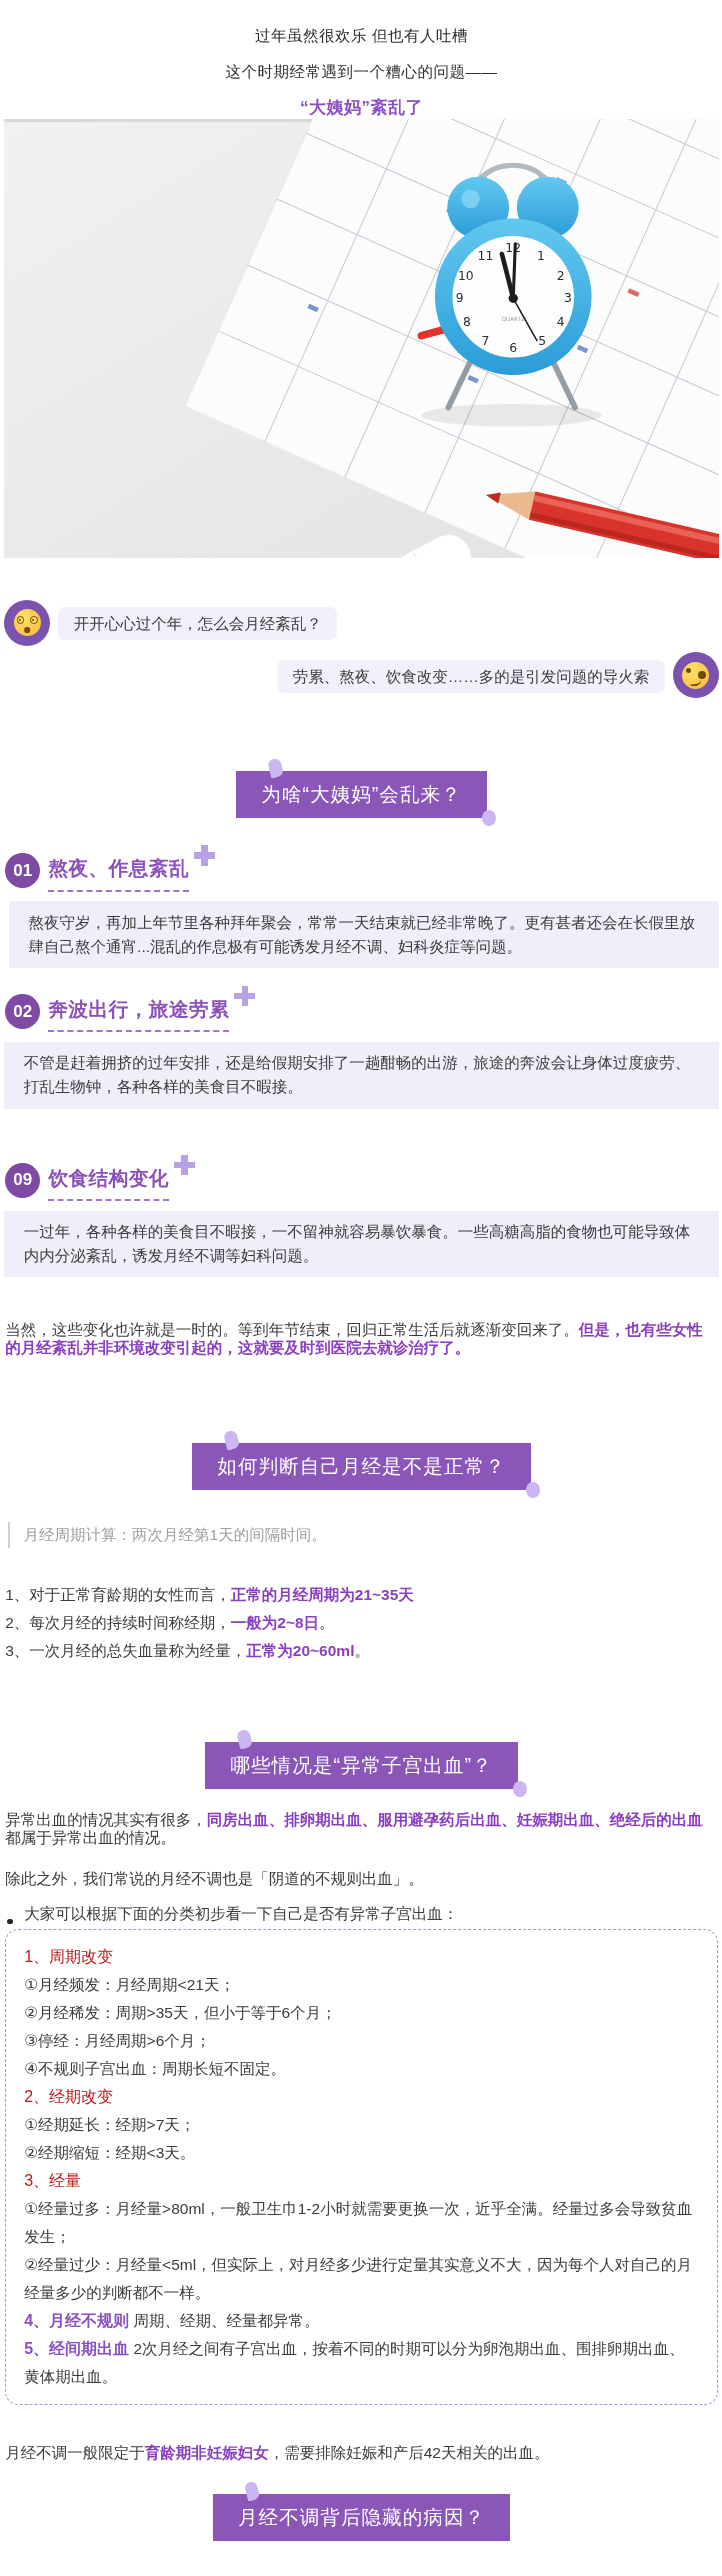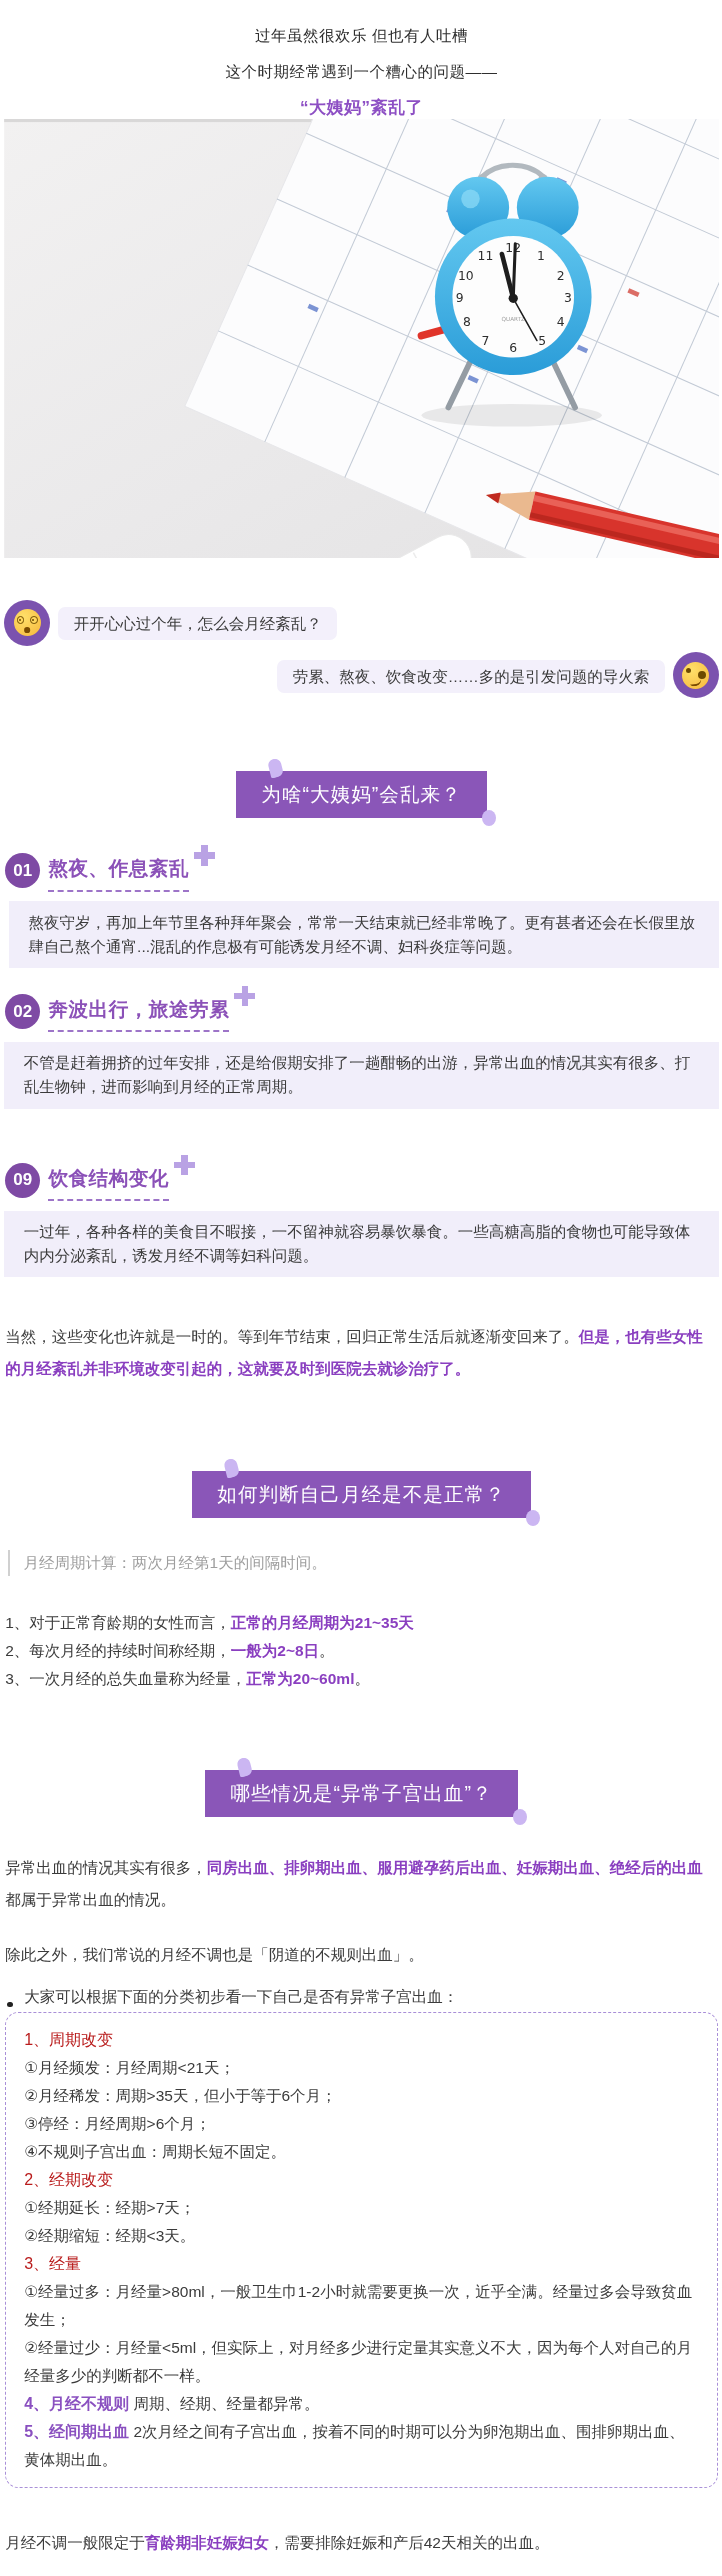--- a/index.html
+++ b/index.html
@@ -43,21 +43,21 @@
   .sec-head{display:flex;align-items:flex-start;margin-left:5.2px;}
   .sec-num{flex:none;width:35px;height:35px;border-radius:50%;background:#7e4aa4;color:#fff;
            font-size:17px;font-weight:bold;display:flex;align-items:center;justify-content:center;}
   .sec-title{margin-left:8.2px;margin-top:2.1px;font-size:19.6px;font-weight:bold;color:#8b51b8;
              padding-bottom:7.2px;border-bottom:2.1px dashed #9d74c8;letter-spacing:0.5px;}
   .plus{position:relative;width:20.6px;height:20.6px;margin-left:5.2px;margin-top:-8.2px;flex:none;}
   .plus::before{content:"";position:absolute;left:0;top:7.2px;width:20.6px;height:6.2px;background:#b9a2e4;}
   .plus::after{content:"";position:absolute;left:7.2px;top:0;width:6.2px;height:20.6px;background:#b9a2e4;}
   .body-box{background:#f1eefa;margin:0 4.1px;padding:9.3px 19.6px;font-size:15.5px;line-height:24px;color:#3b3b3b;}
   
-  .para{margin:0 5.2px;font-size:15.5px;line-height:32px;color:#3b3b3b;}
+  .para{margin:0 5.2px;font-size:15.5px;line-height:18px;color:#3b3b3b;}
   .hl{color:#8a3fc0;font-weight:bold;}
   .quote-block{margin-left:8.2px;border-left:2.6px solid #d0d0d0;padding-left:13.4px;height:26px;line-height:26px;
                font-size:15.5px;color:#9e9e9e;}
   .num-list div{margin-left:5.2px;font-size:15.5px;line-height:28px;color:#3b3b3b;}
   .bullet-line{display:flex;align-items:flex-end;margin-left:7.2px;font-size:15.5px;color:#3b3b3b;line-height:20.6px;}
   .bullet-dot{flex:none;width:5.7px;height:5.7px;border-radius:50%;background:#222;margin-right:11.3px;}
   
   .dashed-box{margin:0 5.2px;border:1.5px dashed #a98fd8;border-radius:13.4px;padding:13.4px 18px;
               font-size:15.5px;line-height:28px;color:#3b3b3b;}
   .dashed-box .ghead{color:#b91c1c;font-weight:normal;font-size:16px;}
@@ -218,21 +218,21 @@
     <div class="sec-title">熬夜、作息紊乱</div>
     <span class="plus"></span>
   </div>
   <div class="body-box" style="margin-top:9.8px;margin-left:9px;">熬夜守岁，再加上年节里各种拜年聚会，常常一天结束就已经非常晚了。更有甚者还会在长假里放肆自己熬个通宵...混乱的作息极有可能诱发月经不调、妇科炎症等问题。</div>
 
   <div class="sec-head" style="margin-top:26px;">
     <div class="sec-num">02</div>
     <div class="sec-title">奔波出行，旅途劳累</div>
     <span class="plus"></span>
   </div>
-  <div class="body-box" style="margin-top:9.8px;">不管是赶着拥挤的过年安排，还是给假期安排了一趟酣畅的出游，异常出血的情况其实有很多、打乱生物钟，进而影响到月经的正常周期。</div>
+  <div class="body-box" style="margin-top:9.8px;">不管是赶着拥挤的过年安排，还是给假期安排了一趟酣畅的出游，旅途的奔波会让身体过度疲劳、打乱生物钟，各种各样的美食目不暇接。</div>
 
   <div class="sec-head" style="margin-top:54px;">
     <div class="sec-num">09</div>
     <div class="sec-title">饮食结构变化</div>
     <span class="plus"></span>
   </div>
   <div class="body-box" style="margin-top:9.8px;">一过年，各种各样的美食目不暇接，一不留神就容易暴饮暴食。一些高糖高脂的食物也可能导致体内内分泌紊乱，诱发月经不调等妇科问题。</div>
 
   <div class="para" style="margin-top:44px;">
     <span>当然，这些变化也许就是一时的。等到年节结束，回归正常生活后就逐渐变回来了。</span><span class="hl">但是，也有些女性的月经紊乱并非环境改变引起的，这就要及时到医院去就诊治疗了。</span>
@@ -261,21 +261,21 @@
     <div class="banner">
       <span class="bquotes">
           <i class="q1"></i>
           <i class="q2"></i>
         </span>
       <span>哪些情况是“异常子宫出血”？</span>
       <span class="bdot"></span>
     </div>
   </div>
 
-  <div class="para" style="margin-top:35px;">
+  <div class="para" style="margin-top:22px;">
     <span>异常出血的情况其实有很多，</span><span class="hl">同房出血、排卵期出血、服用避孕药后出血、妊娠期出血、绝经后的出血</span><span>都属于异常出血的情况。</span>
   </div>
   <div class="para" style="margin-top:23px;">除此之外，我们常说的月经不调也是「阴道的不规则出血」。</div>
 
   <div class="bullet-line" style="margin-top:15.5px;">
     <span class="bullet-dot"></span>
     <span>大家可以根据下面的分类初步看一下自己是否有异常子宫出血：</span>
   </div>
 
   <div class="dashed-box" style="margin-top:4.1px;">

